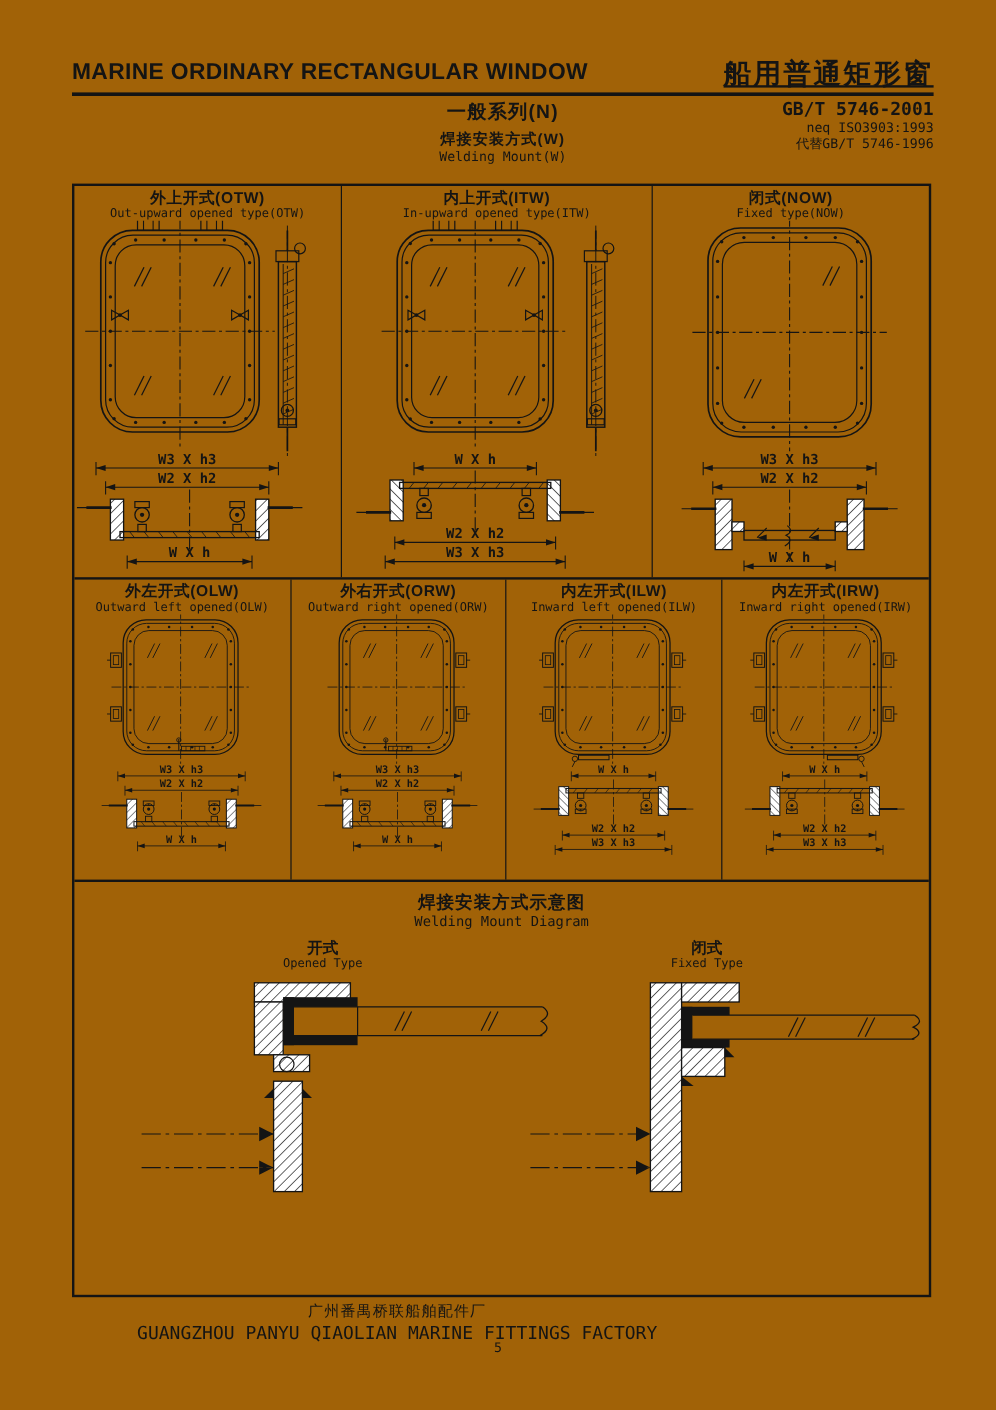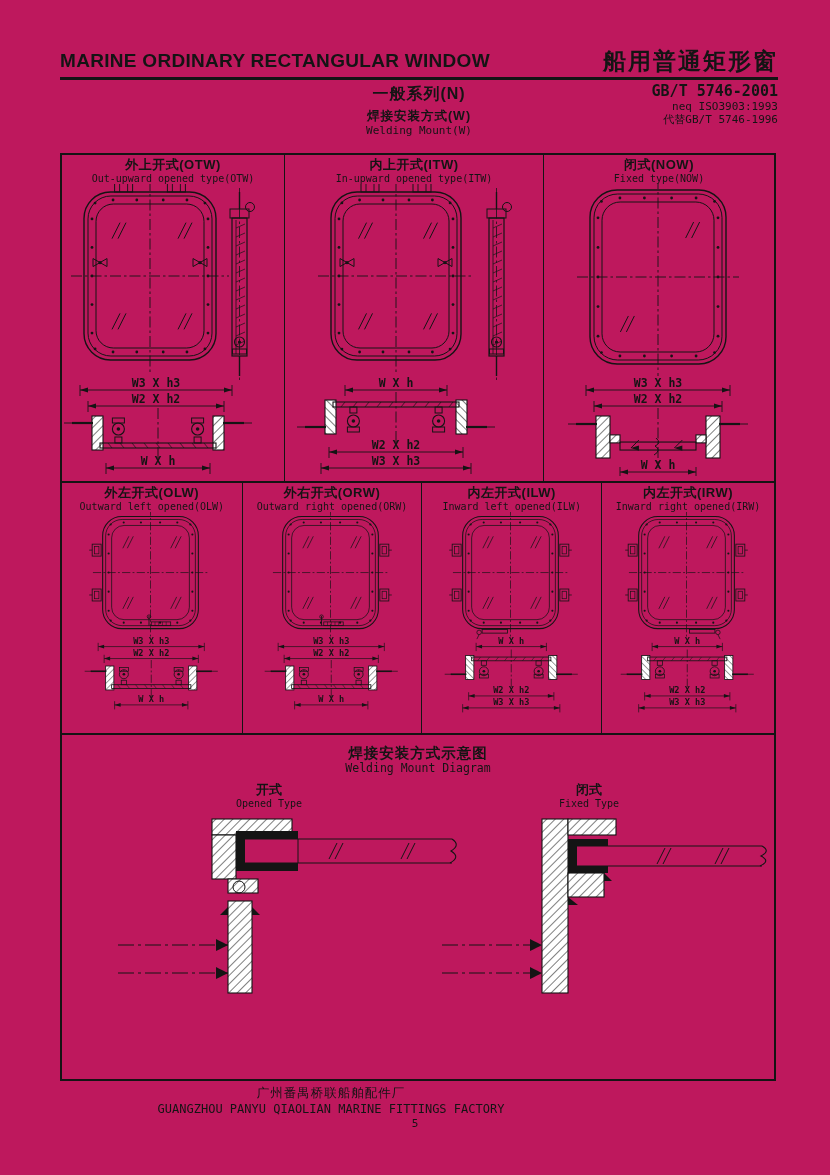--- a/index.html
+++ b/index.html
@@ -1,19 +1,19 @@
 <!DOCTYPE html>
 <html><head>
 <meta charset="utf-8">
 <style>
   html,body{margin:0;padding:0;background:#ffffff;}
-  .page{position:relative;width:830px;height:1175px;background:#be185d;color:#141414;
+  .page{position:relative;width:830px;height:1175px;background:#a16207;color:#141414;
         font-family:"Liberation Sans",sans-serif;overflow:hidden;}
   .title-en{position:absolute;left:60px;top:50px;font-size:19px;font-weight:bold;letter-spacing:.3px;}
-  .title-cn{position:absolute;right:52px;top:46px;font-size:23px;font-weight:600;letter-spacing:2px;}
+  .title-cn{position:absolute;right:52px;top:46px;font-size:23px;font-weight:600;letter-spacing:2px;text-decoration:underline;}
   .rule{position:absolute;left:60px;top:77px;width:718px;height:3px;background:#141414;}
   .mono{font-family:"DejaVu Sans Mono",monospace;}
   .centerblock{position:absolute;left:60px;top:85px;width:718px;text-align:center;line-height:1.15;}
   .centerblock .l1{font-size:16px;font-weight:600;letter-spacing:1px;}
   .centerblock .l2{font-size:11px;margin-top:2px;}
   .centerblock .l3{font-size:12.5px;font-weight:600;margin-top:6px;letter-spacing:1px;}
   .centerblock .l4{font-size:11px;margin-top:1px;}
   .stdblock{position:absolute;right:52px;top:82px;text-align:right;line-height:1.2;}
   .stdblock .s1{font-size:15px;font-weight:600;}
   .stdblock .s2{font-size:11px;}
@@ -32,21 +32,21 @@
   .weldhead{text-align:center;line-height:1.2;padding-top:10px;}
   .weldhead .cn{font-size:14.5px;font-weight:600;letter-spacing:1px;}
   .weldhead .en{font-size:11.5px;}
   .weldlbl{position:absolute;width:170px;text-align:center;line-height:1.15;top:48px;}
   .weldlbl .cn{font-size:13px;font-weight:600;}
   .weldlbl .en{font-size:10px;}
   .wl-left{left:122px;}
   .wl-right{left:442px;}
   .footer{position:absolute;left:0;top:1086px;width:662px;text-align:center;line-height:1.25;}
   .footer .fcn{font-size:12.5px;letter-spacing:1px;}
-  .footer .fen{font-size:12px;}
+  .footer .fen{font-size:15px;}
   .pageno{position:absolute;left:0;top:1117px;width:830px;text-align:center;font-size:11px;}
 </style>
 </head>
 <body>
 
 <svg width="0" height="0" style="position:absolute" aria-hidden="true">
   <defs>
     <pattern id="h45" patternUnits="userSpaceOnUse" width="6" height="6" patternTransform="rotate(45)">
       <rect width="6" height="6" fill="#ffffff"></rect>
       <line x1="0" y1="0" x2="0" y2="6" stroke="#141414" stroke-width="1.1"></line>

